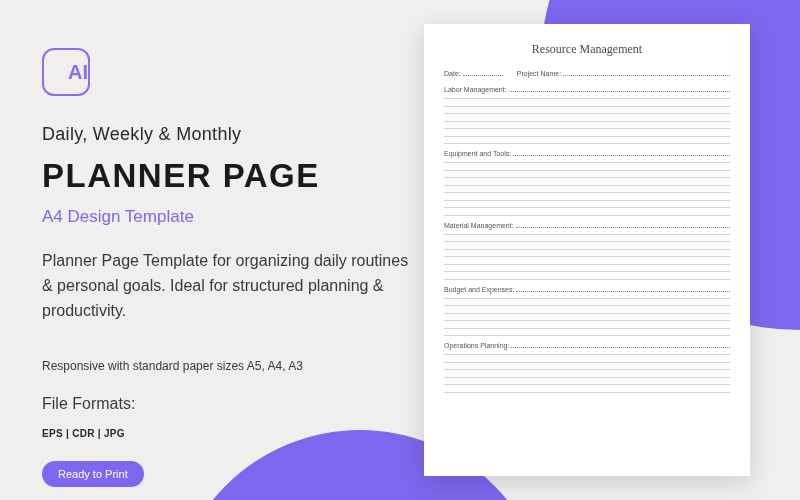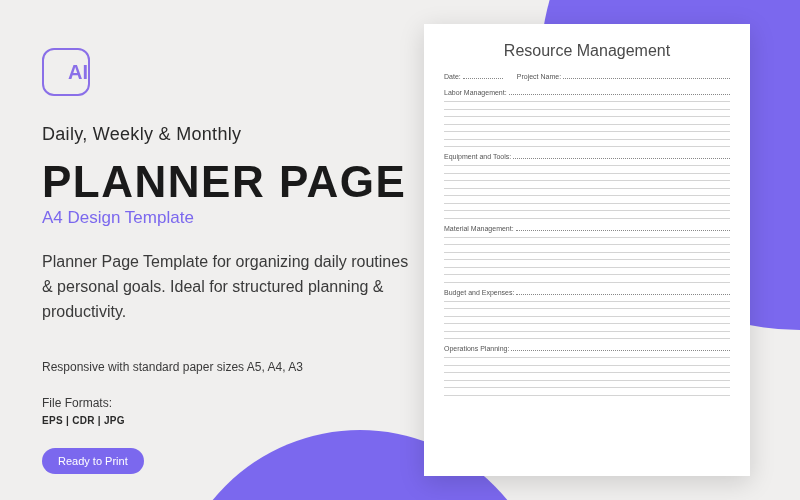--- a/index.html
+++ b/index.html
@@ -43,48 +43,48 @@
     margin-bottom: 28px;
   }
   .heading-line1 {
     font-size: 18px;
     font-weight: 400;
     color: #2a2a2a;
     letter-spacing: 0.3px;
     margin-bottom: 12px;
   }
   .heading-line2 {
-    font-size: 44px;
+    font-size: 33px;
     font-weight: 800;
     color: #1a1a1a;
     letter-spacing: 1.5px;
-    margin-bottom: 1px;
+    margin-bottom: 12px;
   }
   .subheading {
     font-size: 17px;
     font-weight: 500;
     color: #7b68ee;
     margin-bottom: 22px;
   }
   .desc {
     font-size: 16px;
     color: #3a3a3a;
     line-height: 1.55;
     margin-bottom: 16px;
   }
   .resp {
     font-size: 12px;
     color: #3a3a3a;
     margin-bottom: 22px;
     margin-top: 36px;
   }
   .formats-label {
-    font-size: 12px;
+    font-size: 16px;
     color: #3a3a3a;
-    margin-bottom: 5px;
+    margin-bottom: 15px;
   }
   .formats-list {
     font-size: 10px;
     font-weight: 700;
     color: #2a2a2a;
     letter-spacing: 0.3px;
     margin-bottom: 22px;
   }
   .ready-badge {
     display: inline-block;
@@ -99,22 +99,22 @@
     position: absolute;
     right: 50px; top: 24px;
     width: 326px; height: 452px;
     background: #ffffff;
     box-shadow: 0 6px 24px rgba(0,0,0,0.15);
     z-index: 3;
     padding: 18px 20px 14px 20px;
   }
   .page-title {
     text-align: center;
-    font-family: Liberation Sans, sans-serif;
-    font-size: 16px;
+    font-family: Liberation Serif, serif;
+    font-size: 12px;
     color: #4a4a4a;
     margin-bottom: 12px;
   }
   .meta-row {
     display: flex;
     gap: 14px;
     margin-bottom: 8px;
   }
   .meta-item {
     font-size: 7px;

